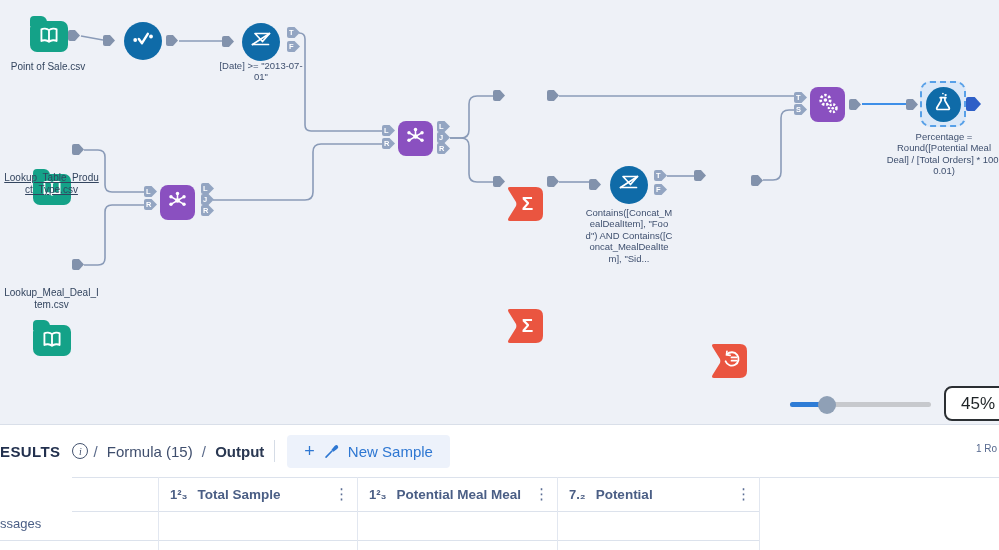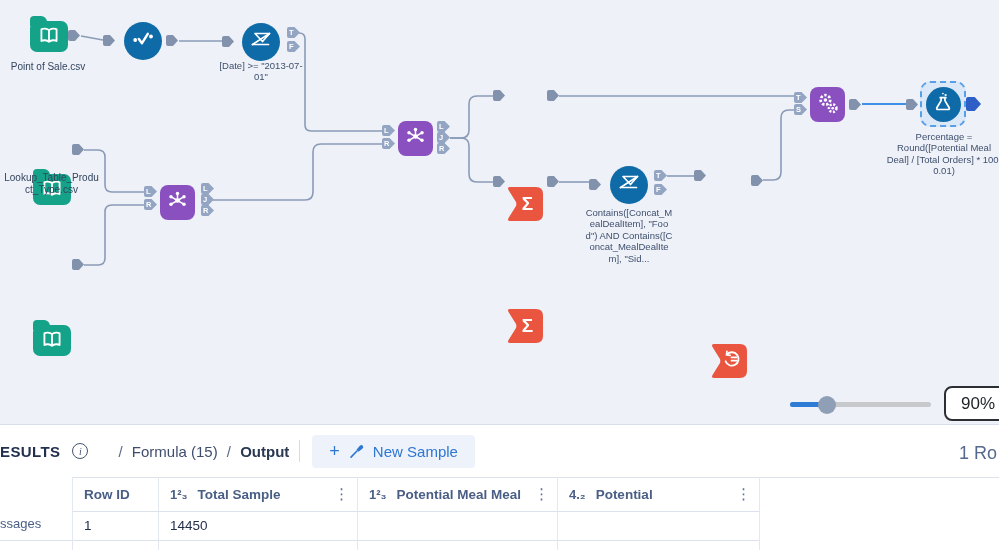--- a/index.html
+++ b/index.html
@@ -60,29 +60,29 @@
     font-size:17px; color:#1E2326; }
 
   
   #results { position:absolute; left:0; top:426px; width:999px; height:124px; background:#fff; }
   .res-header { position:absolute; left:0; top:0; width:999px; height:50px;
     display:flex; align-items:center; }
   .res-title { font-size:15px; font-weight:bold; letter-spacing:.4px; color:#22304E; }
   .info-icon { width:16px; height:16px; border:1.3px solid #44536F; border-radius:50%;
     margin-left:12px; font-size:10px; color:#44536F; display:flex; align-items:center;
     justify-content:center; font-style:italic; font-family:"Liberation Serif",serif; }
-  .crumb { font-size:15px; color:#3F4E6D; margin-left:25px; }
+  .crumb { font-size:15px; color:#3F4E6D; margin-left:0; }
   .crumb .sep { color:#5A6A8A; margin:0 5px; }
   .crumb .out { font-weight:bold; color:#2A3852; }
   .vdiv { width:1px; height:22px; background:#D5DCE6; margin:0 12px 0 10px; }
   .new-sample { height:33px; background:#EDF2FB; border:none; border-radius:4px;
     display:flex; align-items:center; gap:8px; padding:0 17px; cursor:pointer; }
   .new-sample .plus { font-size:18px; color:#2E77D2; line-height:1; }
   .new-sample .lbl { font-size:15px; color:#2E77D2; }
-  .row-count { position:absolute; right:2px; top:17px; font-size:18px; color:#55688E;
+  .row-count { position:absolute; right:2px; top:17px; font-size:10px; color:#55688E;
     white-space:nowrap; }
 
   .left-tab { position:absolute; left:0px; top:90px; font-size:13px; color:#4A5E85; }
 
   .tbl-border { position:absolute; background:#DCE2EC; }
   .col { position:absolute; top:51px; height:73px; border-left:1px solid #E2E7F0; }
   .col.last { border-right:1px solid #E2E7F0; }
   .th { height:34px; display:flex; align-items:center; padding:0 8px 0 11px;
     font-size:13.5px; font-weight:bold; color:#4A5E85; }
   .th .glyph { color:#4C5F85; font-weight:bold; font-size:13px; margin-right:10px; }
@@ -151,31 +151,32 @@
     <div class="annot" style="left:215px; top:60px; width:92px;">[Date] &gt;= "2013-07-01"</div>
 
     <div class="tool folder" style="left:33px; top:133px;">
       <span>
         <svg width="26" height="26" viewBox="0 0 24 24" fill="none" stroke="#fff" stroke-width="1.7" stroke-linejoin="round">
           <path d="M12 7.5 C10 5.8 6.5 5.8 5 6.8 V17.5 C6.5 16.5 10 16.5 12 18.2 C14 16.5 17.5 16.5 19 17.5 V6.8 C17.5 5.8 14 5.8 12 7.5 Z"></path>
           <path d="M12 7.5 V18.2"></path>
         </svg>
       </span>
     </div>
-    <div class="tlabel" style="left:3px; top:172px; width:97px;">Lookup_Table_Product_Type.csv</div>
+    <div class="tlabel" style="left:3px; top:172px; width:97px;text-decoration:underline;">Lookup_Table_Product_Type.csv</div>
     <div class="anchor plain" style="left:72px; top:144px;"></div>
 
     <div class="tool folder" style="left:33px; top:248px;">
       <span>
         <svg width="26" height="26" viewBox="0 0 24 24" fill="none" stroke="#fff" stroke-width="1.7" stroke-linejoin="round">
           <path d="M12 7.5 C10 5.8 6.5 5.8 5 6.8 V17.5 C6.5 16.5 10 16.5 12 18.2 C14 16.5 17.5 16.5 19 17.5 V6.8 C17.5 5.8 14 5.8 12 7.5 Z"></path>
           <path d="M12 7.5 V18.2"></path>
         </svg>
       </span>
     </div>
+    <div class="tlabel" style="left:3px; top:287px; width:97px;">Lookup_Meal_Deal_Item.csv</div>
     <div class="anchor plain" style="left:72px; top:259px;"></div>
 
     <div class="anchor" style="left:144px; top:186px;">L</div>
     <div class="anchor" style="left:144px; top:199px;">R</div>
     <div class="tool square-tool" style="left:160px; top:185px;">
       <span>
         <svg width="23" height="23" viewBox="0 0 24 24" stroke="#fff" fill="#fff" stroke-width="1.6">
           <path d="M12 12 L12 5 M12 12 L18.5 8.2 M12 12 L18.5 15.8 M12 12 L5.5 8.2 M12 12 L5.5 15.8"></path>
           <circle cx="12" cy="12" r="2.4" stroke="none"></circle>
           <circle cx="12" cy="4.6" r="1.8" stroke="none"></circle>
@@ -284,21 +285,21 @@
         </span>
       </div>
     </div>
     <div class="anchor blue" style="left:966px; top:97px;"></div>
     <div class="annot" style="left:886px; top:131px; width:116px;">Percentage = Round([Potential Meal Deal] / [Total Orders] * 100, 0.01)</div>
 
     <div class="zoom-track"></div>
     <div class="zoom-fill"></div>
     <div class="zoom-handle"></div>
     <div class="zoom-box">
-      <span>90%</span>
+      <span>45%</span>
     </div>
   </div>
 
   <div id="results">
     <div class="res-header">
       <span class="res-title">ESULTS</span>
       <span class="info-icon">i</span>
       <span class="crumb">
         <span class="sep">/</span>
         <span>Formula (15)</span>
@@ -318,42 +319,35 @@
       </button>
       <span class="row-count">1 Ro</span>
     </div>
 
     <div class="left-tab">ssages</div>
 
     <div class="tbl-border" style="left:72px; top:51px; width:927px; height:1px;"></div>
     <div class="tbl-border" style="left:72px; top:85px; width:688px; height:1px;"></div>
     <div class="tbl-border" style="left:0px; top:114px; width:760px; height:1px;"></div>
 
-    <div class="col" style="left:72px; width:86px;">
-      <div class="th">
-        <span>Row ID</span>
-      </div>
-      <div class="td">1</div>
-    </div>
     <div class="col" style="left:158px; width:199px;">
       <div class="th">
         <span class="glyph">1²₃</span>
         <span>Total Sample</span>
         <span class="kebab">⋮</span>
       </div>
-      <div class="td">14450</div>
     </div>
     <div class="col" style="left:357px; width:200px;">
       <div class="th">
         <span class="glyph">1²₃</span>
         <span>Potential Meal Meal</span>
         <span class="kebab">⋮</span>
       </div>
     </div>
     <div class="col last" style="left:557px; width:203px;">
       <div class="th">
-        <span class="glyph">4.₂</span>
+        <span class="glyph">7.₂</span>
         <span>Potential</span>
         <span class="kebab">⋮</span>
       </div>
     </div>
   </div>
 </div>
 
 </body></html>

